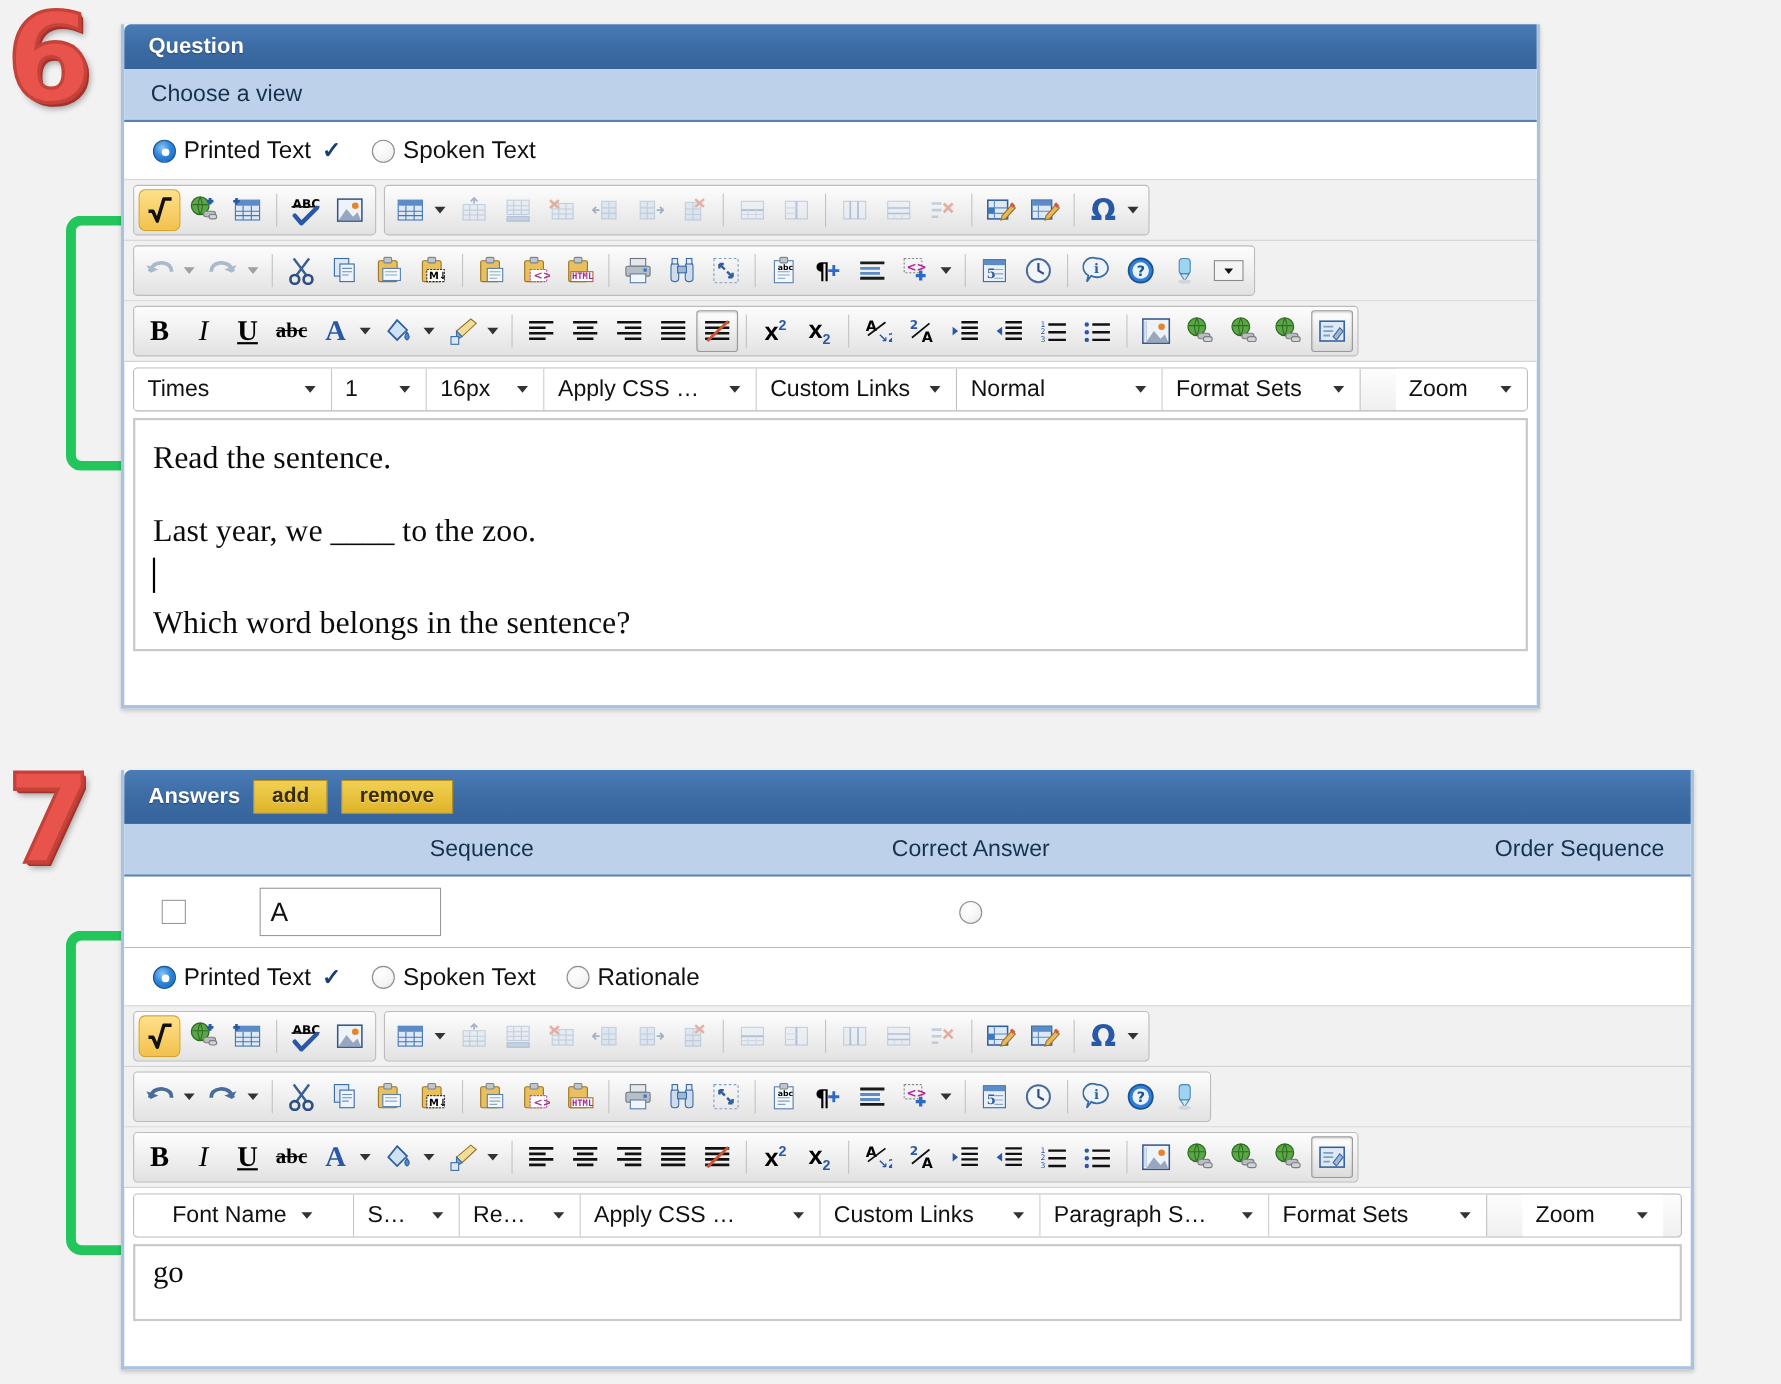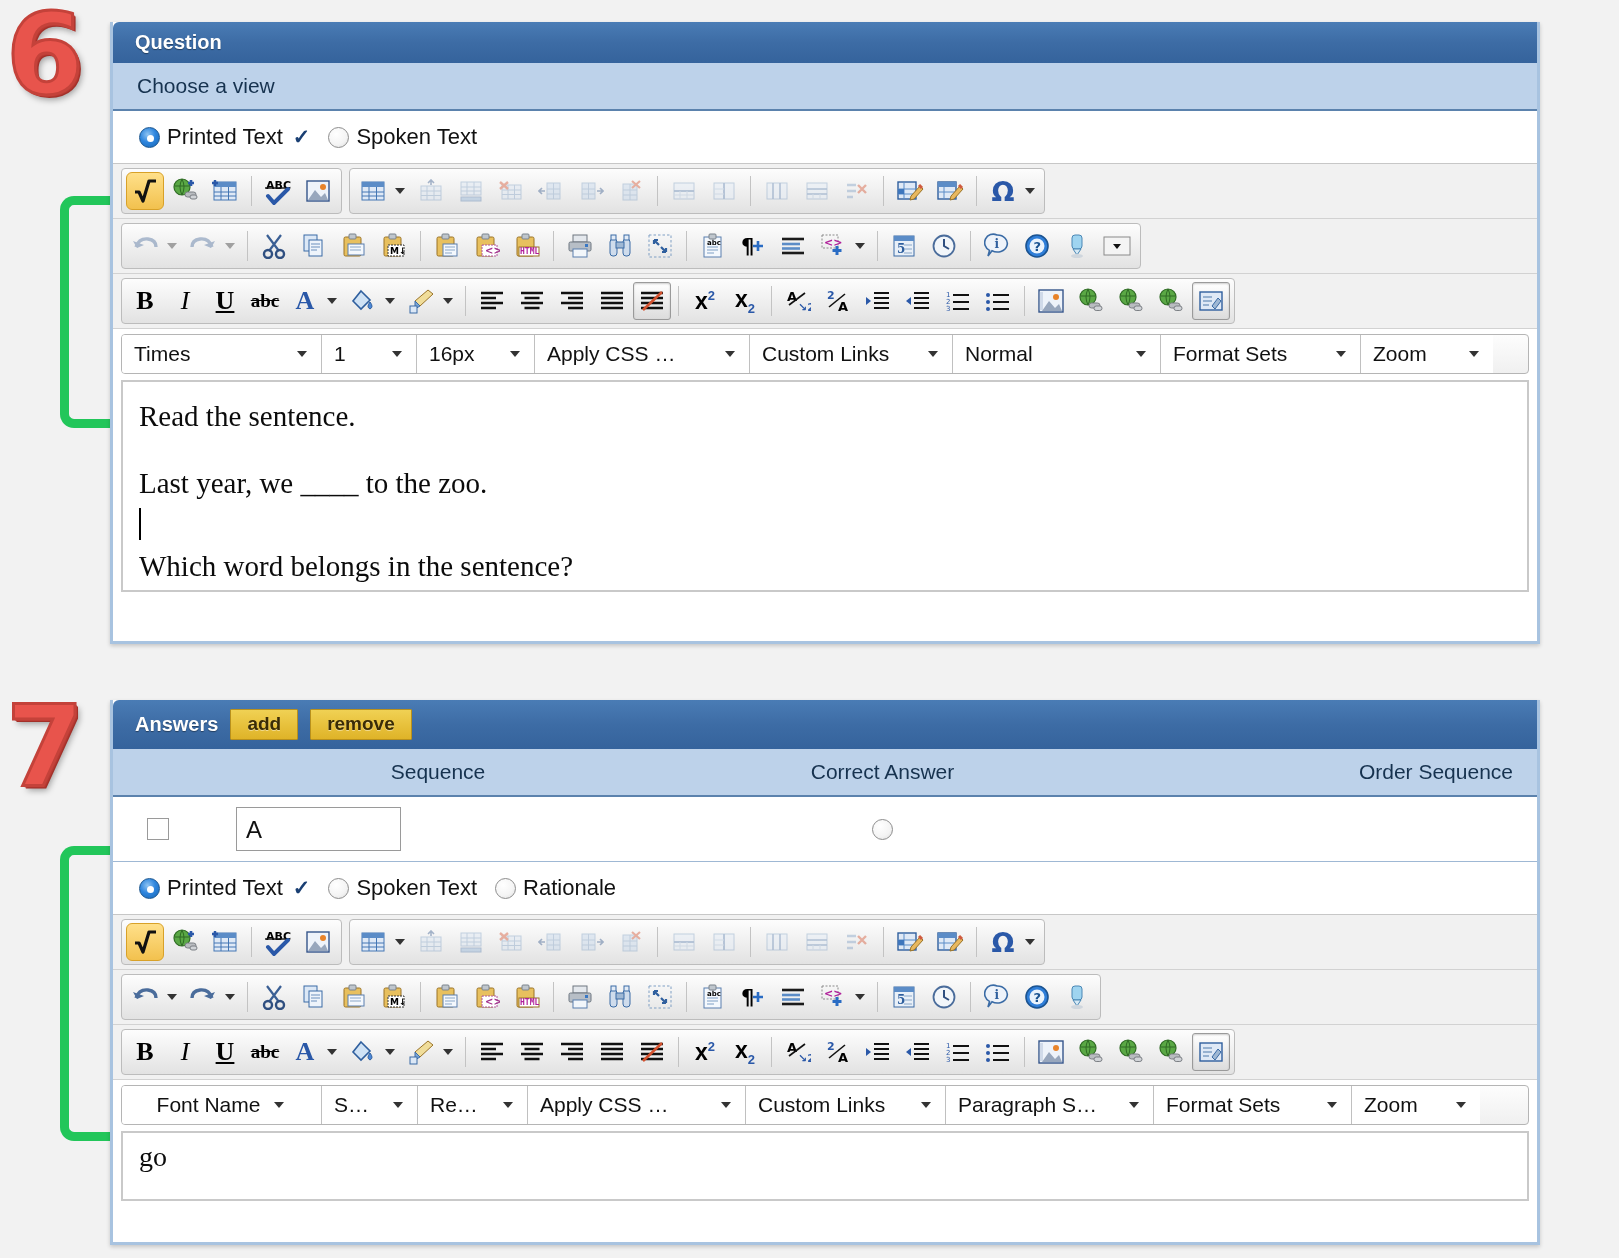--- a/index.html
+++ b/index.html
@@ -42,21 +42,21 @@
   #bracket-bottom { left: 60px; top: 846px; width: 56px; height: 295px; }
 
   
   .panel {
     position: absolute;
     background: #ffffff;
     border: 3px solid #a8c3e0;
     border-top: none;
     box-shadow: 0 2px 4px rgba(0,0,0,.18);
   }
-  #panel-question { left: 110px; top: 22px; width: 1430px; height: 622px; }
+  #panel-question { left: 110px; top: 22px; width: 1290px; height: 622px; }
   #panel-answers  { left: 110px; top: 700px; width: 1430px; height: 545px; }
 
   .panel-title {
     background: linear-gradient(to bottom, #4a7cb5 0%, #3d6ca5 50%, #35639c 100%);
     color: #ffffff;
     font-size: 20px;
     font-weight: bold;
     padding: 9px 0 9px 22px;
     display: flex;
     align-items: center;
@@ -81,20 +81,21 @@
     color: #16324f;
     font-size: 21px;
     padding: 11px 0 11px 24px;
     border-bottom: 2px solid #5b82ad;
   }
 
   
   .radio-row {
     display: flex;
     align-items: center;
+    gap: 10px;
     padding: 13px 0 13px 26px;
     background: #fff;
     border-bottom: 1px solid #c7c7c7;
   }
   .radio-item { display: flex; align-items: center; gap: 7px; margin-right: 18px; }
   .radio {
     width: 21px; height: 21px; border-radius: 50%;
     border: 1px solid #8d8d8d;
     background: radial-gradient(circle at 38% 32%, #ffffff 0%, #f4f4f4 60%, #dcdcdc 100%);
     flex: none;
@@ -169,21 +170,21 @@
   .sel {
     display: flex; align-items: center; justify-content: space-between;
     border-right: 1px solid #c0c0c0;
     padding: 7px 9px 7px 12px;
     font-size: 21px; color: #111;
     background: #fff;
     cursor: pointer;
     white-space: nowrap;
     overflow: hidden;
   }
-  .sel:last-child { border-right: none; }
+  .sel:last-child { border-right: none; margin-left: 32px; }
   .sel .caret { margin-left: 14px; }
 
   
   .editor-body {
     background: #ffffff;
     border: 2px solid #c9c9c9;
     margin: 0 8px 6px;
     padding: 14px 16px 0;
     font-family: "Liberation Serif", serif;
     font-size: 29px;

